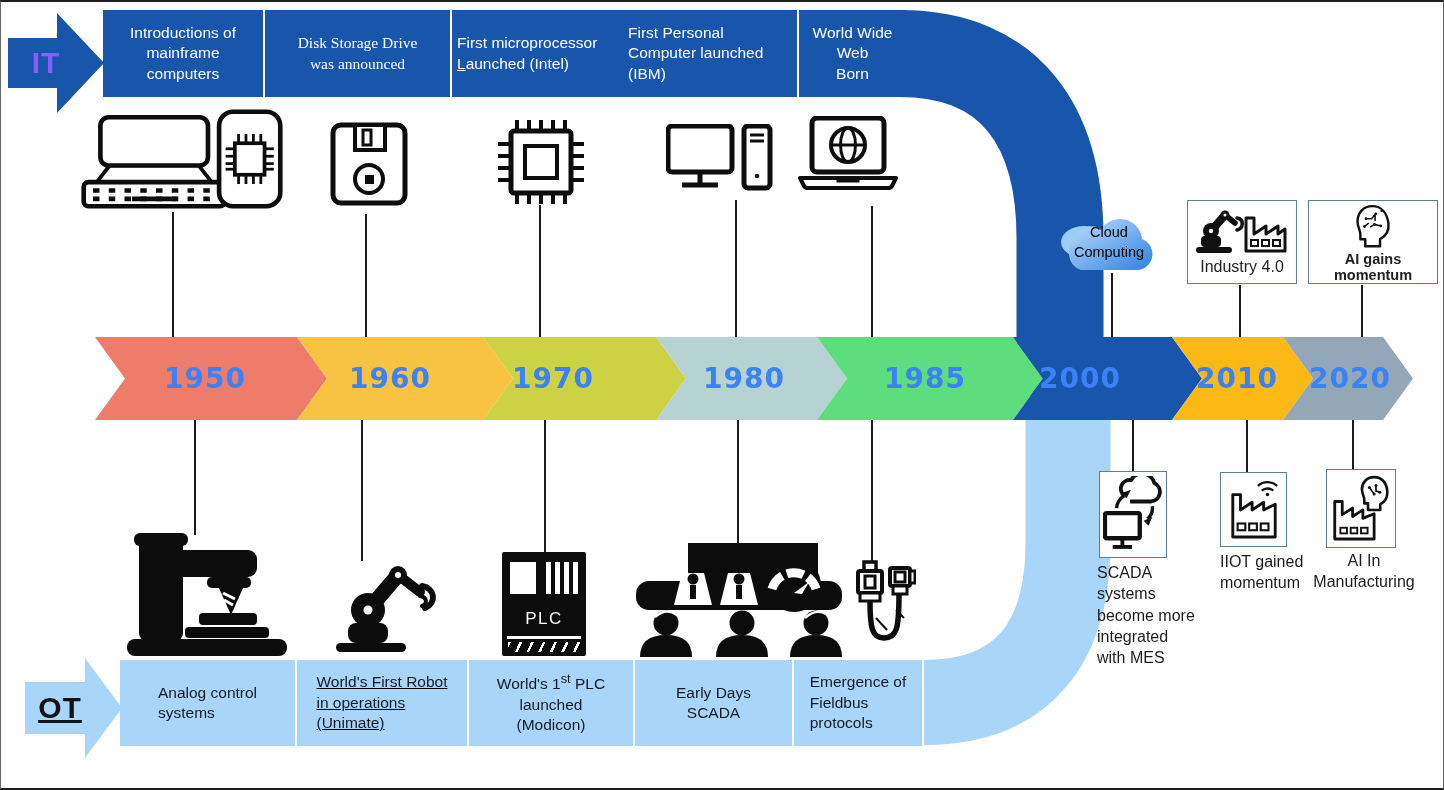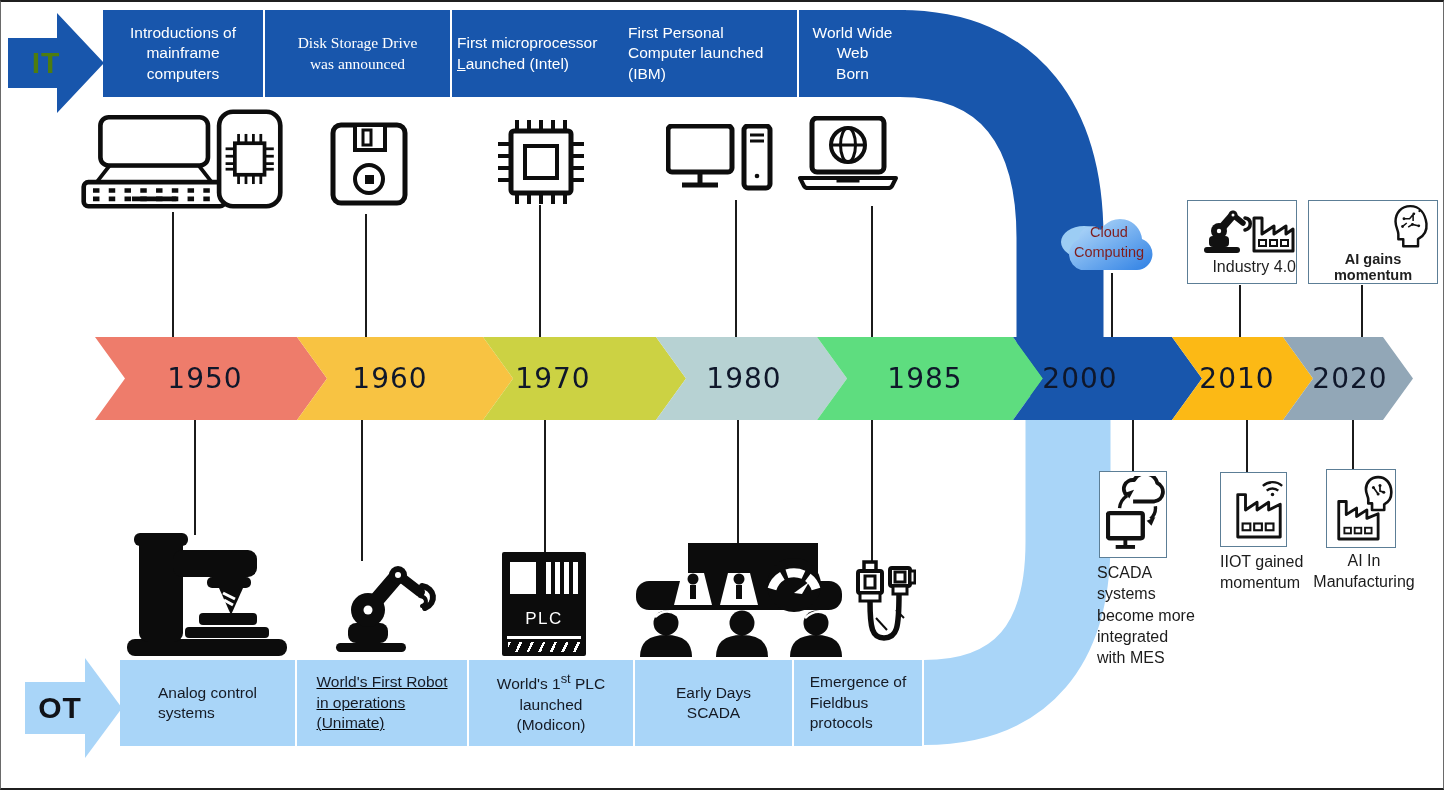--- a/index.html
+++ b/index.html
@@ -1,33 +1,33 @@
 <!DOCTYPE html>
 <html><head>
 <meta charset="utf-8">
 <style>
   html,body{margin:0;padding:0;background:#fff;}
   body{width:1444px;height:790px;position:relative;font-family:"Liberation Sans",sans-serif;overflow:hidden;}
   .abs{position:absolute;}
   .frame{position:absolute;inset:0;border-left:1px solid #6a6a6a;border-right:1px solid #6a6a6a;border-top:2px solid #1f1f1f;border-bottom:2px solid #1f1f1f;pointer-events:none;z-index:50;}
   .track-label{font-size:30px;font-weight:bold;letter-spacing:1px;z-index:6;}
-  .it-label{color:#4d7c0f;}
+  .it-label{color:#8b5cf6;}
   .ot-label{color:#111318;}
   .itbox{background:#1856ac;height:87px;top:10px;display:flex;align-items:center;justify-content:center;z-index:4;}
   .itbox .txt{color:#ffffff;font-size:15.5px;line-height:1.32;white-space:pre-line;text-align:center;}
   .itbox.leftal{justify-content:flex-start;}
   .itbox.leftal .txt{text-align:left;padding-left:5px;}
   .otbox{background:#a9d5f8;height:86px;top:660px;display:flex;align-items:center;justify-content:center;z-index:4;}
   .otbox .txt{color:#151a24;font-size:15.5px;line-height:1.32;white-space:pre-line;text-align:left;}
   .otbox.centertxt .txt{text-align:center;}
-  .yr{top:362px;transform:translateX(-50%);font-family:"DejaVu Sans",sans-serif;font-size:28px;font-weight:normal;color:#0f172a;letter-spacing:1px;z-index:5;}
+  .yr{top:362px;transform:translateX(-50%);font-family:"DejaVu Sans",sans-serif;font-size:28px;font-weight:bold;color:#3b82f6;letter-spacing:1px;z-index:5;}
   .capt{white-space:pre-line;color:#1c1c1c;font-size:16px;line-height:1.33;z-index:5;}
-  .rbox{background:#fff;border:1.5px solid #5c7e96;display:flex;flex-direction:column;align-items:flex-end;justify-content:flex-start;z-index:5;box-sizing:border-box;}
+  .rbox{background:#fff;border:1.5px solid #5c7e96;display:flex;flex-direction:column;align-items:center;justify-content:flex-start;z-index:5;box-sizing:border-box;}
   .rbox .lbl{color:#1f1f1f;white-space:pre-line;text-align:center;}
-  .cloud-label{white-space:pre-line;text-align:center;color:#7f1d1d;font-size:14.5px;line-height:1.4;font-weight:400;z-index:6;}
+  .cloud-label{white-space:pre-line;text-align:center;color:#000000;font-size:14.5px;line-height:1.4;font-weight:400;z-index:6;}
   .plcbox{background:#0c0c0c;border-radius:2px;z-index:5;}
   .plcbox .win{position:absolute;left:8px;top:10px;width:26px;height:32px;background:#fff;}
   .plcbox .bar{position:absolute;top:10px;width:5px;height:32px;background:#fff;}
   .plcbox .plctxt{position:absolute;left:0;right:0;top:57px;text-align:center;color:#fff;font-size:17px;letter-spacing:1.5px;}
   .plcbox .hr{position:absolute;left:5px;right:5px;top:84px;height:2.5px;background:#fff;}
   .plcbox .stripes{position:absolute;left:6px;right:6px;top:90px;height:10px;background:repeating-linear-gradient(115deg,#fff 0 2.5px,transparent 2.5px 10.5px);}
   svg{display:block;}
 </style>
 </head>
 <body>
@@ -64,21 +64,21 @@
     <line x1="545" y1="420" x2="545" y2="553"></line>
     <line x1="738" y1="420" x2="738" y2="544"></line>
     <line x1="872" y1="420" x2="872" y2="561"></line>
     <line x1="1133" y1="420" x2="1133" y2="471"></line>
     <line x1="1247" y1="420" x2="1247" y2="472"></line>
     <line x1="1353" y1="420" x2="1353" y2="469"></line>
   </g>
 </svg>
 
 <div class="abs track-label it-label" style="left:22px;top:46px;width:48px;text-align:center;">IT</div>
-<div class="abs track-label ot-label" style="left:36px;top:691px;width:48px;text-align:center;">OT</div>
+<div class="abs track-label ot-label" style="left:36px;top:691px;width:48px;text-align:center;text-decoration:underline;">OT</div>
 
 <div class="abs itbox" style="left:103px;width:160px;">
   <div class="txt">Introductions of
 mainframe
 computers</div>
 </div>
 <div class="abs itbox" style="left:265px;width:185px;font-family:Liberation Serif, serif;">
   <div class="txt">Disk Storage Drive
 was announced</div>
 </div>

